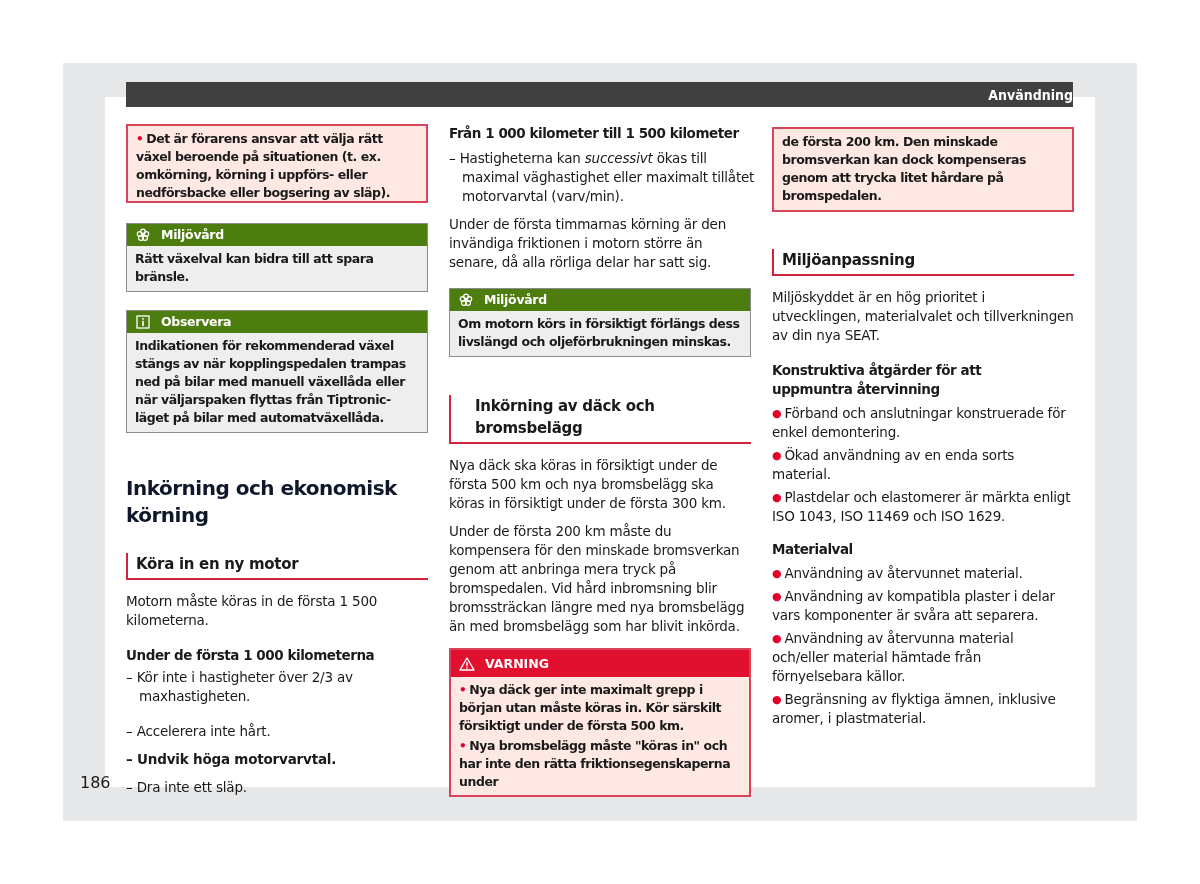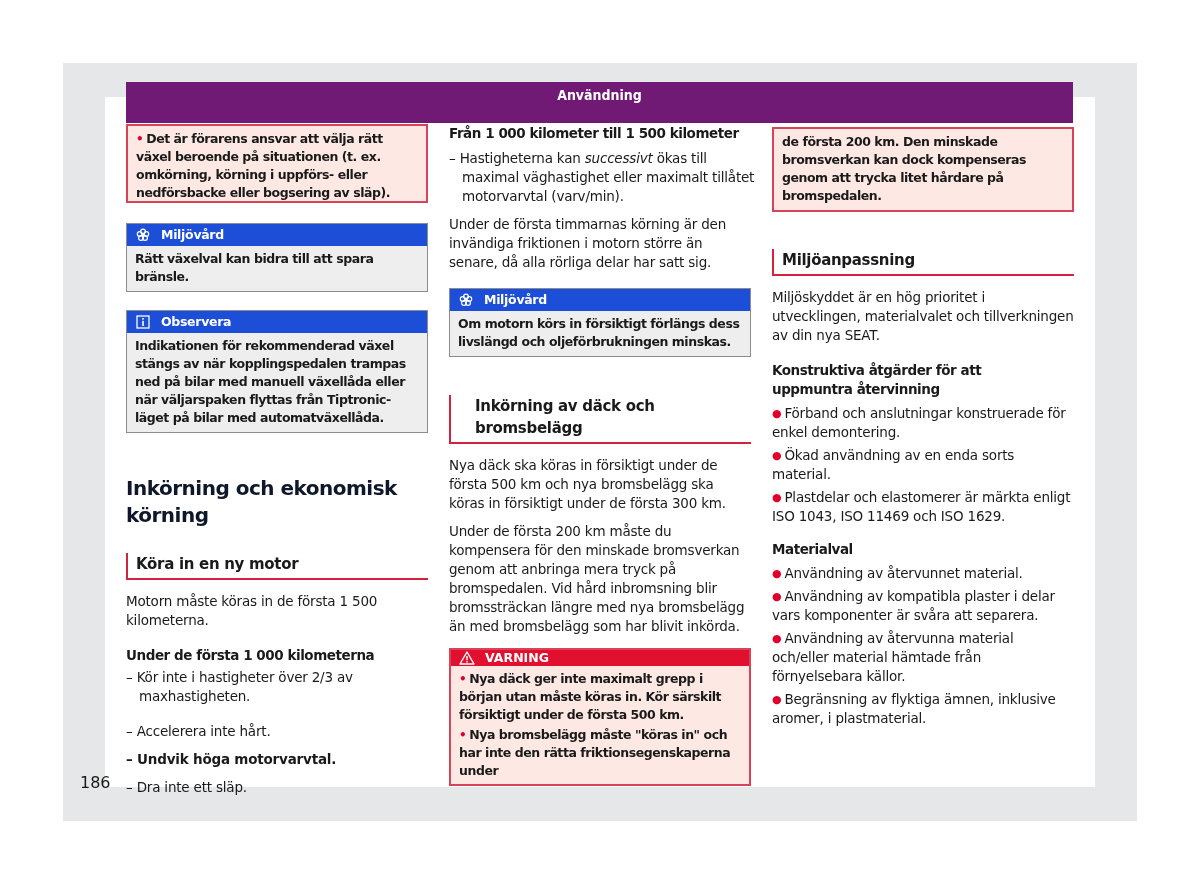--- a/index.html
+++ b/index.html
@@ -3,51 +3,51 @@
 <meta charset="utf-8">
 <style>
   html, body { margin: 0; padding: 0; }
   body {
     width: 1200px; height: 884px; background: #ffffff; position: relative; overflow: hidden;
     font-family: "DejaVu Sans", "Liberation Sans", sans-serif; color: #1a1a1a;
   }
   .frame { position: absolute; left: 63px; top: 63px; width: 1074px; height: 758px; background: #e6e7e8; }
   .sheet { position: absolute; left: 105px; top: 97px; width: 990px; height: 690px; background: #ffffff; }
   .header-bar {
-    position: absolute; left: 126px; top: 82px; width: 947px; height: 41px; background: #701a75;
-    color: #ffffff; font-weight: bold; font-size: 14px; text-align: center; line-height: 26px;
+    position: absolute; left: 126px; top: 82px; width: 947px; height: 25px; background: #404040;
+    color: #ffffff; font-weight: bold; font-size: 14px; text-align: right; line-height: 26px;
     font-family: "DejaVu Sans Condensed", "DejaVu Sans", sans-serif; font-stretch: condensed;
   }
   .page-num { position: absolute; left: 80px; top: 773px; font-size: 16px; color: #1a1a1a; }
 
   .col { position: absolute; top: 124px; width: 302px; }
   .col1 { left: 126px; }
   .col2 { left: 449px; }
   .col3 { left: 772px; }
 
   .txt { font-size: 13.5px; line-height: 19px; letter-spacing: -0.2px; }
   .bold { font-weight: bold; }
   .cond { font-family: "DejaVu Sans", sans-serif; letter-spacing: -0.45px; }
 
   .box-red {
     background: #fde8e3; border: 2px solid #d8435a; padding: 4px 8px 5px 8px;
     font-weight: bold; font-size: 12.5px; line-height: 18px; letter-spacing: -0.45px; box-sizing: border-box;
   }
   .bullet-red { color: #e2002a; font-size: 12px; margin-right: 3px; }
   .box-gray { border: 1px solid #8a8c8f; background: #eeeeef; box-sizing: border-box; }
   .box-gray .hd {
-    background: #1d4ed8; color: #ffffff; font-weight: bold; font-size: 12.5px; height: 22px; line-height: 22px;
+    background: #4d7c0f; color: #ffffff; font-weight: bold; font-size: 12.5px; height: 22px; line-height: 22px;
     padding-left: 8px; display: flex; align-items: center; letter-spacing: -0.3px;
   }
   .box-gray .bd { padding: 4px 8px 5px 8px; font-weight: bold; font-size: 12.5px; line-height: 18px; letter-spacing: -0.45px; }
   .hd .icon { display: inline-flex; width: 16px; height: 16px; margin-right: 10px; align-items: center; justify-content: center; }
 
   .box-warn { border: 2px solid #d8435a; background: #fde8e3; box-sizing: border-box; }
   .box-warn .hd {
-    background: #e2102f; color: #ffffff; font-weight: bold; font-size: 12.5px; height: 16px; line-height: 24px;
+    background: #e2102f; color: #ffffff; font-weight: bold; font-size: 12.5px; height: 27px; line-height: 24px;
     padding-left: 8px; display: flex; align-items: center;
   }
   .box-warn .bd { padding: 4px 8px 2px 8px; font-weight: bold; font-size: 12.5px; line-height: 18px; letter-spacing: -0.45px; }
   .box-warn .bd p { margin: 0 0 2px 0; }
 
   .h-red { color: #0f172a; font-weight: bold; font-size: 20px; line-height: 27px; letter-spacing: -0.5px; }
   .h-sec {
     border-left: 2px solid #d4213d; border-bottom: 2px solid #d4213d; padding-left: 8px;
     font-weight: bold; font-size: 15px; line-height: 22px; padding-bottom: 3px; letter-spacing: -0.3px;
   }

